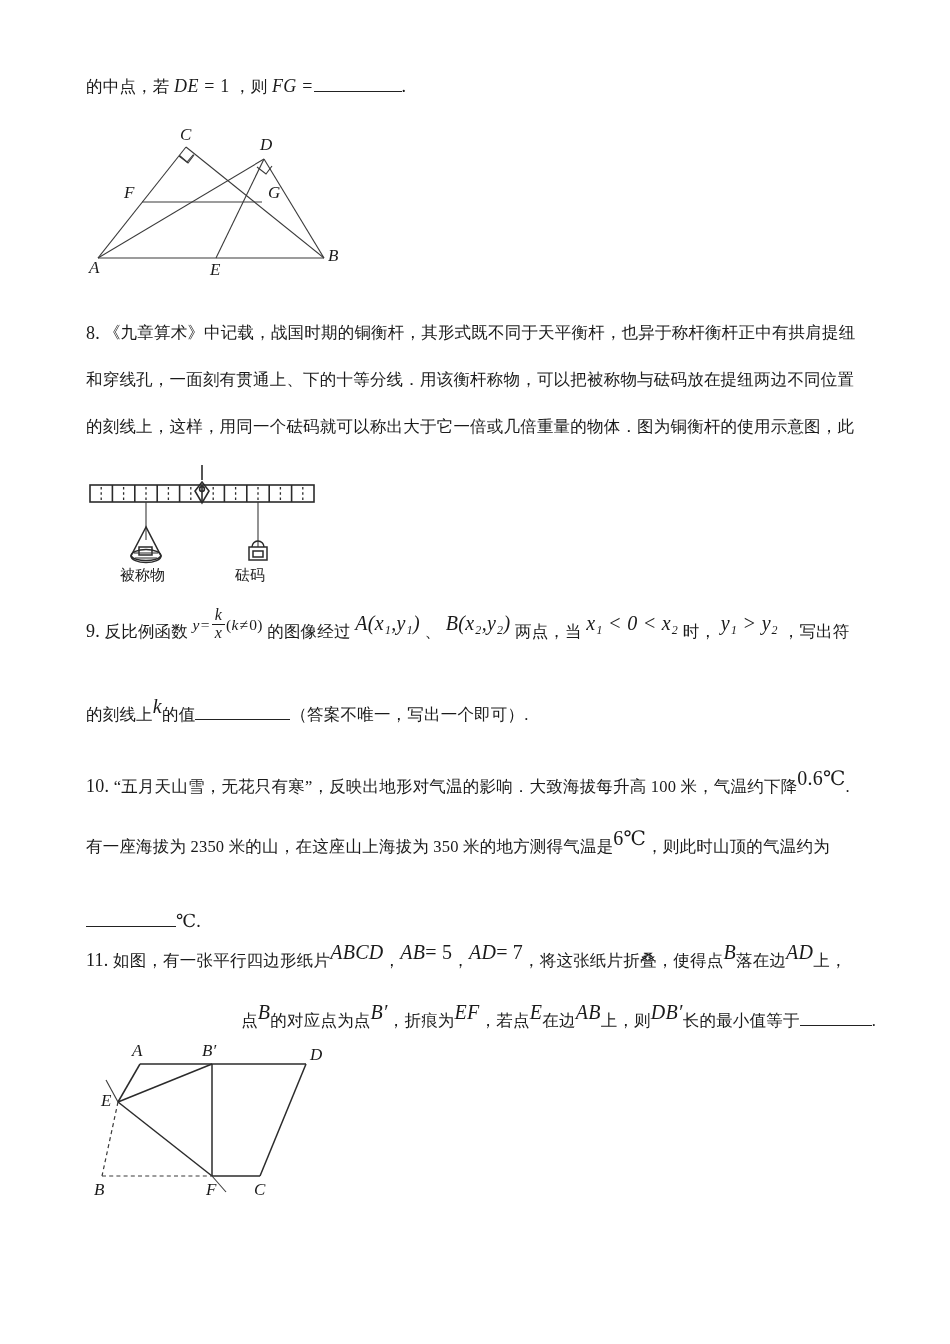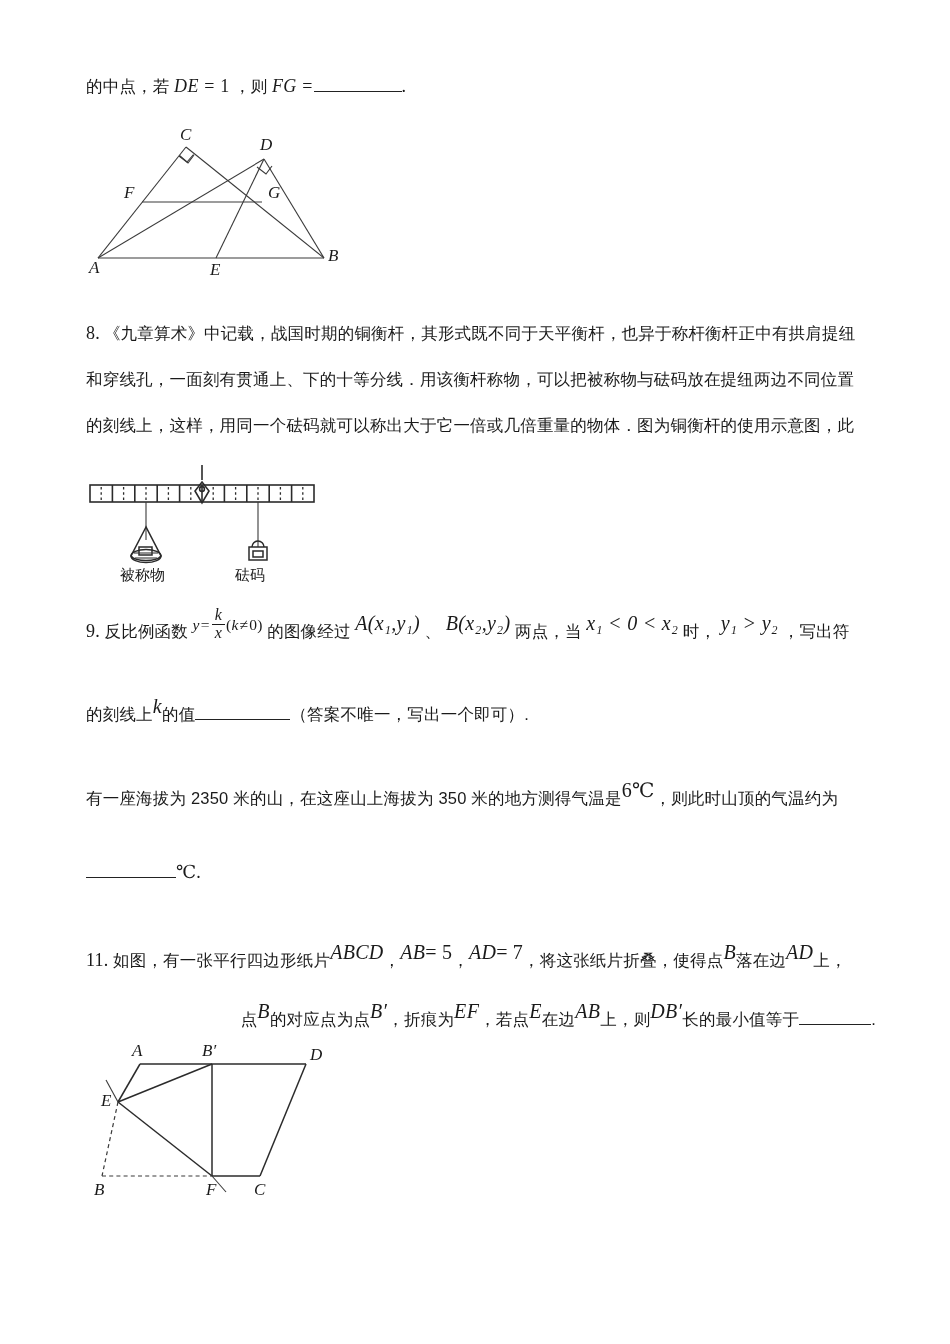--- a/index.html
+++ b/index.html
@@ -32,21 +32,21 @@
   
   .para {
     font-size: 17.5px;
     line-height: 46px;
     letter-spacing: 0.2px;
     text-align: justify;
     color: #1a1a1a;
   }
   .para.tight { text-align: left; }
 
-  .cn { font-family: Liberation Sans, sans-serif; font-size: 16.5px; }
+  .cn { font-family: Liberation Serif, serif; font-size: 16.5px; }
 
   
   .mi {
     font-family: "Liberation Serif", "DejaVu Serif", serif;
     font-style: italic;
     font-size: 18px;
     letter-spacing: 0.3px;
   }
   .mn {
     font-family: "Liberation Serif", "DejaVu Serif", serif;
@@ -267,20 +267,24 @@
         <span class="cn">时，</span>
         <span class="mi supsmall raise">y₁ &gt; y₂</span>
         <span class="cn">，写出符</span>
       </div>
       <div class="para tight" style="margin-top:36px;">
         <span class="cn">的刻线上</span><span class="mi supsmall raise">k</span><span class="cn">的值</span><span class="blank w3"></span><span class="cn">（答案不唯一，写出一个即可）.</span>
       </div>
     </div>
 
     <div style="position:absolute; left:0; top:762px; width:790px;">
+      <div class="para tight">
+        <span class="mn">10.</span>
+        <span class="cn">“五月天山雪，无花只有寒”，反映出地形对气温的影响．大致海拔每升高 100 米，气温约下降</span><span class="mn supsmall raise">0.6℃</span><span class="cn">.</span>
+      </div>
       <div class="para tight" style="margin-top:12px;">
         <span class="cn">有一座海拔为 2350 米的山，在这座山上海拔为 350 米的地方测得气温是</span><span class="mn supsmall raise">6℃</span><span class="cn">，则此时山顶的气温约为</span>
       </div>
       <div class="para tight" style="margin-top:28px;">
         <span class="blank w4"></span><span class="mn">℃</span><span class="mn">.</span>
       </div>
     </div>
 
     <div style="position:absolute; left:0; top:936px; width:790px;">
       <div class="para tight">

